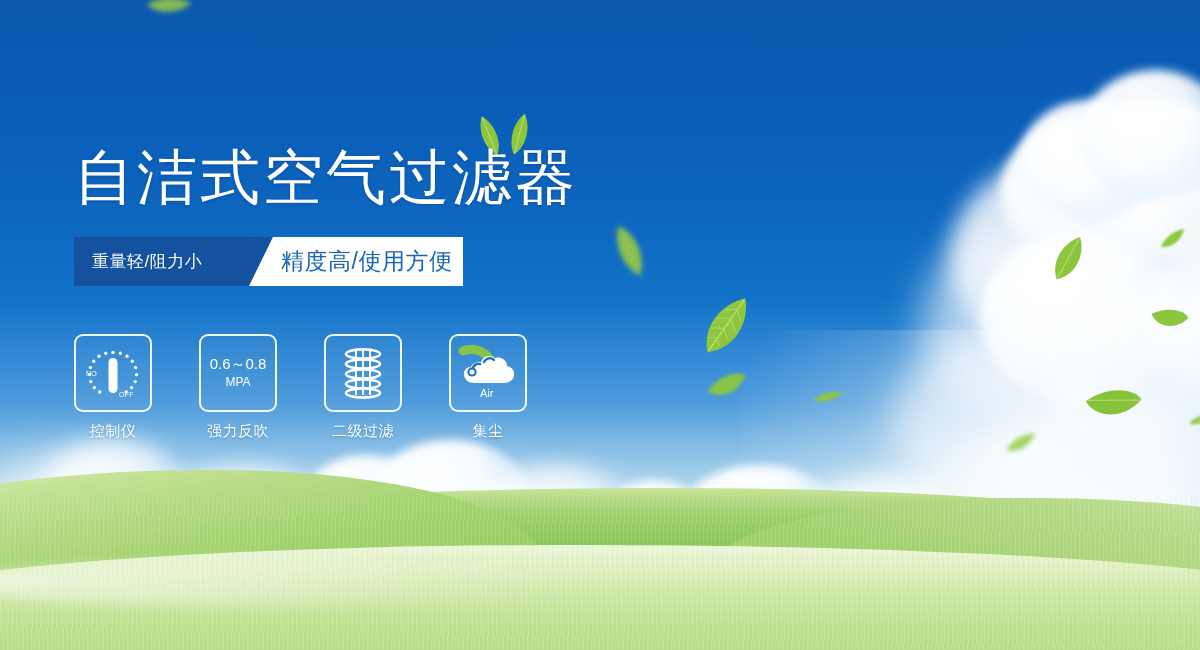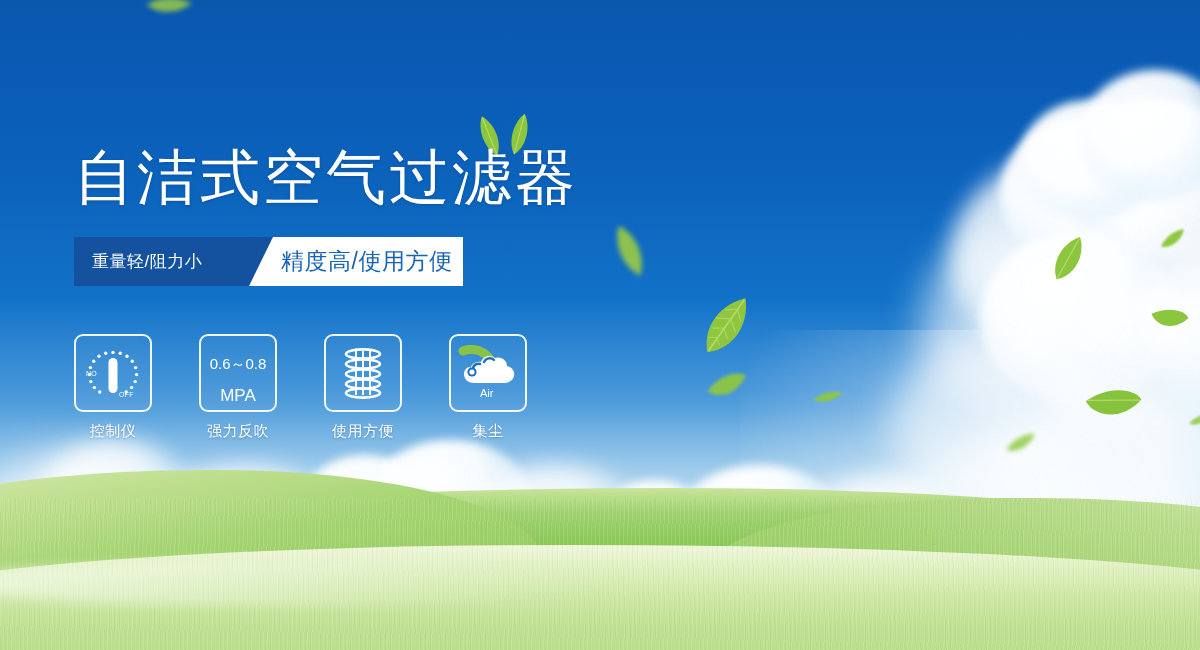--- a/index.html
+++ b/index.html
@@ -155,23 +155,23 @@
     width:78px; height:78px;
     border:2px solid rgba(255,255,255,.92);
     border-radius:9px;
     display:flex; flex-direction:column;
     align-items:center; justify-content:center;
     color:#fff;
     background:rgba(255,255,255,.035);
   }
   .feature-box .ftext {
     font-size:15px; line-height:19px; text-align:right;
-    letter-spacing:0; white-space:nowrap;margin-top:13px;
-  }
-  .feature-box .ftext.l2 { font-size:17px; }
+    letter-spacing:0; white-space:nowrap;
+  }
+  .feature-box .ftext.l2 { font-size:12px; }
   .feature-label {
     margin-top:10px; font-size:15px; color:#ffffff;
     white-space:nowrap; letter-spacing:.5px;
     text-shadow:0 1px 2px rgba(0,50,100,.30);
   }
   .feature-box svg { display:block; }
 </style>
 </head>
 <body>
 
@@ -352,21 +352,21 @@
             </g>
             <g fill="none" stroke="#ffffff" stroke-width="2.6">
               <ellipse cx="29" cy="10" rx="17" ry="4.6"></ellipse>
               <ellipse cx="29" cy="20" rx="17" ry="4.6"></ellipse>
               <ellipse cx="29" cy="30" rx="17" ry="4.6"></ellipse>
               <ellipse cx="29" cy="40" rx="17" ry="4.6"></ellipse>
               <ellipse cx="29" cy="49" rx="17" ry="4.6"></ellipse>
             </g>
           </svg>
         </div>
-        <div class="feature-label">使用方便</div>
+        <div class="feature-label">二级过滤</div>
       </div>
 
 
       <div class="feature">
         <div class="feature-box">
           <svg width="60" height="56" viewBox="0 0 60 56" aria-hidden="true">
             <path d="M5 6 C16 2 26 6 32 14" stroke="#8cc63f" stroke-width="9" fill="none" stroke-linecap="round" opacity=".95"></path>
             <g fill="#ffffff">
               <path d="M12 26 C12 20 17 16 23 17 C25 11 32 9 37 13 C43 11 49 15 49 21
                        C54 22 57 26 56 31 C55 36 50 38 45 38 L16 38 C10 38 6 34 6 29

